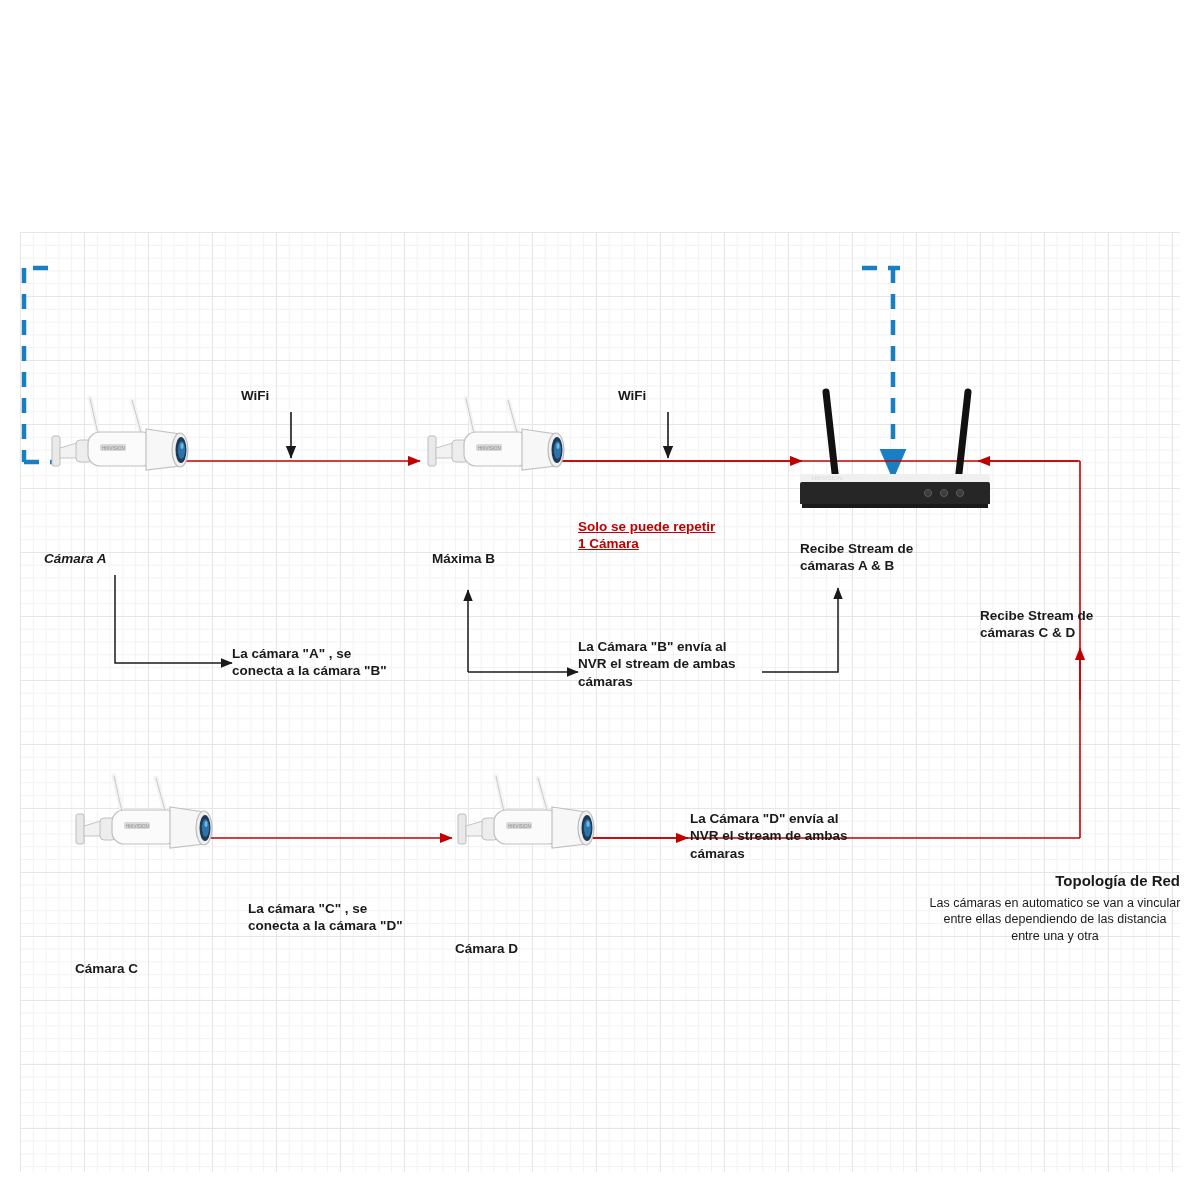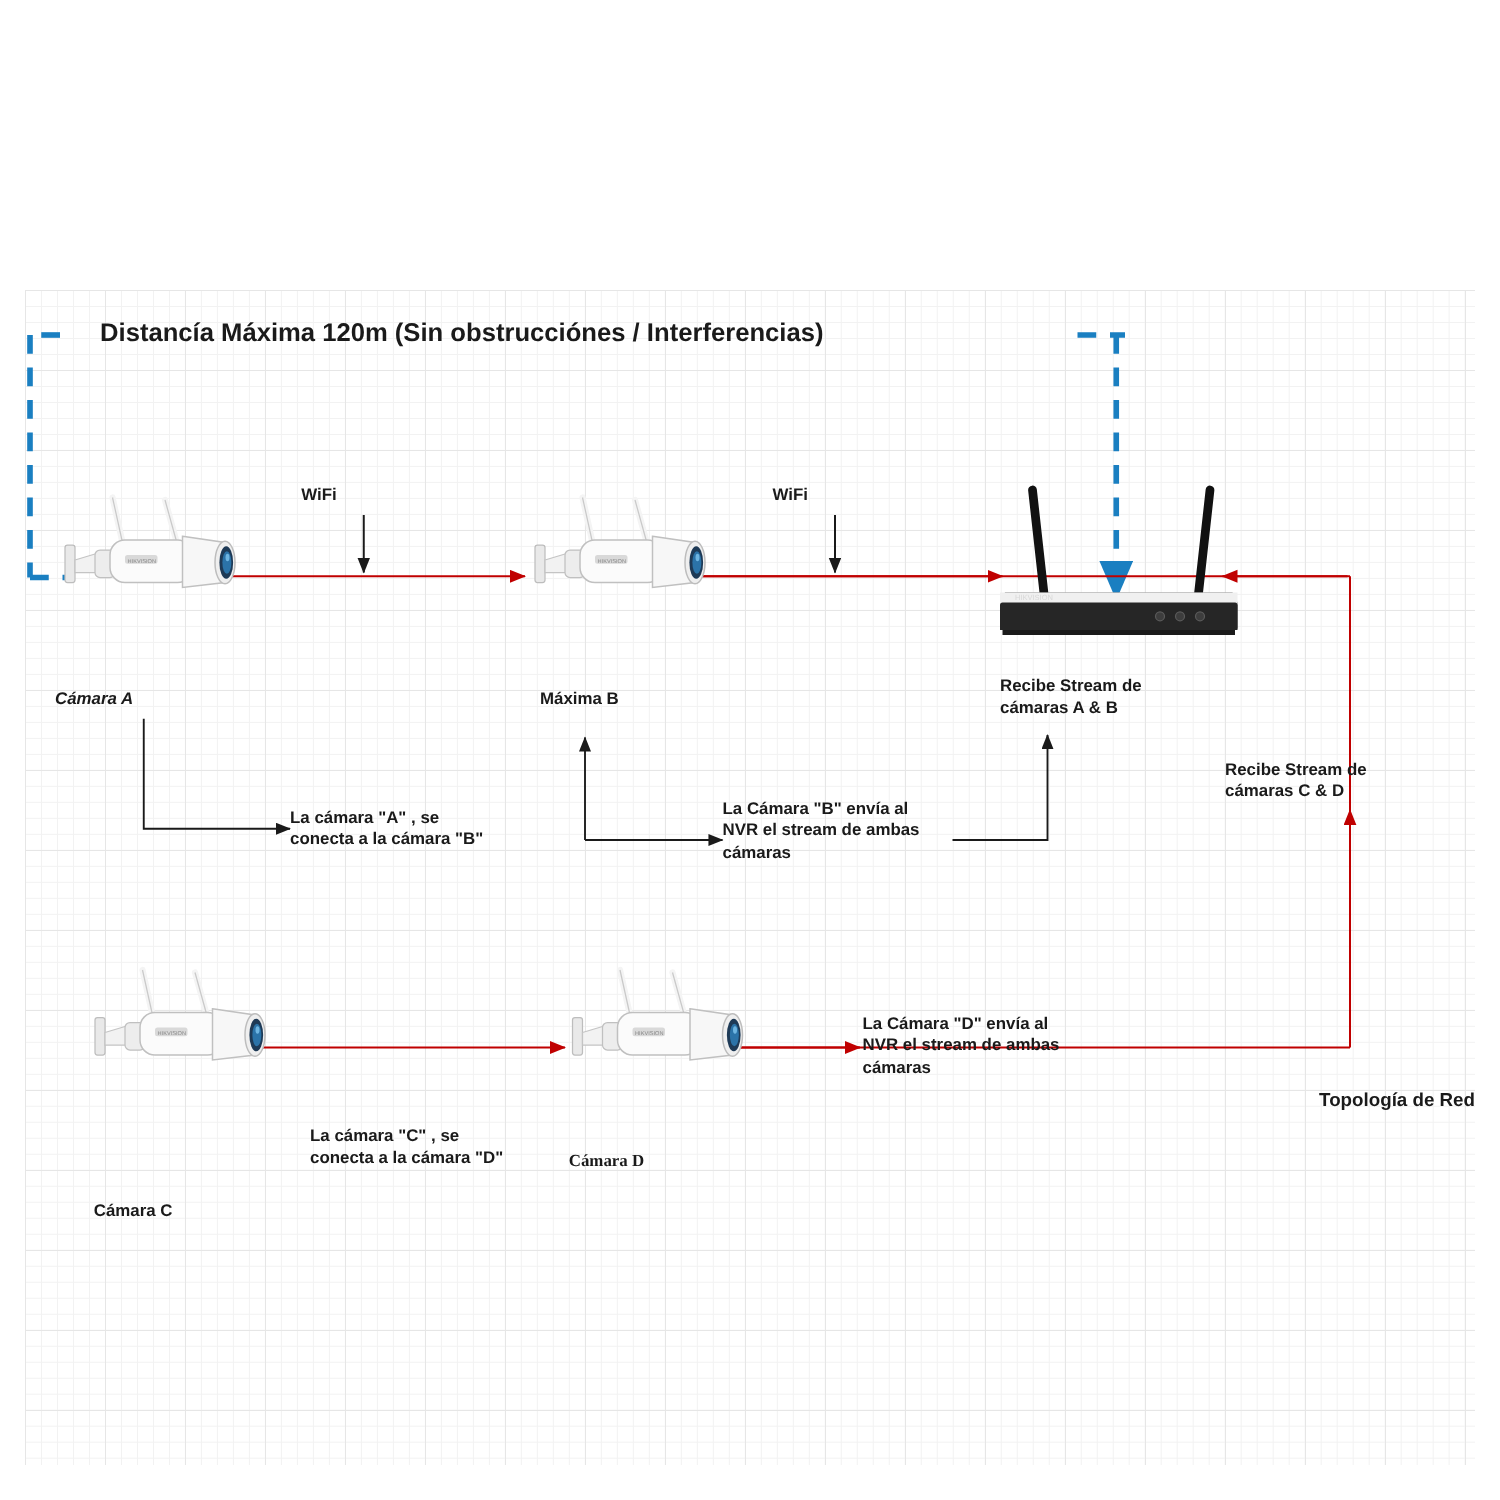--- a/index.html
+++ b/index.html
@@ -144,21 +144,20 @@
       <path d="M115,575 L115,663 L232,663" marker-end="url(#arrR)"></path>
 
       <path d="M468,672 L468,590" marker-end="url(#arrR)"></path>
 
       <path d="M468,672 L578,672" marker-end="url(#arrR)"></path>
 
       <path d="M762,672 L838,672 L838,588" marker-end="url(#arrR)"></path>
     </g>
   </svg>
 
-  <div class="title" style="left:80px; top:255px;">Distancía Máxima 120m (Sin obstrucciónes / Interferencias)</div>
 
   <div class="cam" style="left:46px; top:392px;">
     <svg viewBox="0 0 170 110" width="170" height="110">
 
       <path d="M96,44 L86,8" stroke="#f4f4f4" stroke-width="5" stroke-linecap="round"></path>
       <path d="M96,44 L86,8" stroke="#c9c9c9" stroke-width="1" fill="none"></path>
       <path d="M52,42 L44,6" stroke="#f4f4f4" stroke-width="5" stroke-linecap="round"></path>
       <path d="M52,42 L44,6" stroke="#c9c9c9" stroke-width="1" fill="none"></path>
 
       <rect x="6" y="44" width="8" height="30" rx="2" fill="#e9e9e9" stroke="#bdbdbd" stroke-width="1"></rect>
@@ -232,21 +231,21 @@
       <rect x="42" y="40" width="66" height="34" rx="12" fill="#fbfbfb" stroke="#c0c0c0" stroke-width="1.2"></rect>
       <rect x="54" y="52" width="26" height="7" rx="2" fill="#d9d9d9"></rect>
       <text x="56" y="58" font-size="4.5" fill="#8a8a8a" font-family="Liberation Sans, sans-serif">HIKVISION</text>
       <path d="M100,37 L134,42 L134,74 L100,78 z" fill="#f7f7f7" stroke="#c0c0c0" stroke-width="1.2"></path>
       <ellipse cx="134" cy="58" rx="8" ry="17" fill="#efefef" stroke="#bdbdbd" stroke-width="1.2"></ellipse>
       <ellipse cx="135" cy="58" rx="5.5" ry="13" fill="#1e3a56"></ellipse>
       <ellipse cx="135.5" cy="58" rx="3.6" ry="9" fill="#2b73a8"></ellipse>
       <ellipse cx="136" cy="54" rx="1.6" ry="3" fill="#7fc6ef" opacity="0.8"></ellipse>
     </svg>
   </div>
-  <div class="label" style="left:455px; top:920px; width:130px;font-family:Liberation Serif, serif;">Cámara D</div>
+  <div class="label" style="left:455px; top:940px; width:130px;">Cámara D</div>
 
   <div class="nvr" style="left:790px; top:386px;">
     <svg viewBox="0 0 210 130" width="210" height="130">
 
       <path d="M46,96 L36,6" stroke="#111111" stroke-width="7" stroke-linecap="round"></path>
       <path d="M168,96 L178,6" stroke="#111111" stroke-width="7" stroke-linecap="round"></path>
 
       <path d="M10,96 L200,96 L200,118 L10,118 z" fill="#2b2b2b"></path>
       <path d="M10,96 L200,96 L196,88 L14,88 z" fill="#3c3c3c"></path>
       <rect x="10" y="88" width="190" height="10" fill="#f0f0f0"></rect>
@@ -260,30 +259,33 @@
   </div>
   <div class="label" style="left:800px; top:540px; width:200px;">Recibe Stream de
 cámaras A &amp; B</div>
 
   <div class="label" style="left:980px; top:607px; width:200px;">Recibe Stream de
 cámaras C &amp; D</div>
 
   <div class="label" style="left:241px; top:387px; width:100px;">WiFi</div>
   <div class="label" style="left:618px; top:387px; width:100px;">WiFi</div>
 
+  <div class="label red" style="left:578px; top:518px; width:182px;">Solo se puede repetir
+1 Cámara</div>
 
   <div class="label" style="left:232px; top:645px; width:196px;">La cámara "A" , se
 conecta a la cámara "B"</div>
 
   <div class="label" style="left:578px; top:638px; width:190px;">La Cámara "B" envía al
 NVR el stream de ambas
 cámaras</div>
 
   <div class="label" style="left:248px; top:900px; width:196px;">La cámara "C" , se
 conecta a la cámara "D"</div>
 
   <div class="label" style="left:690px; top:810px; width:196px;">La Cámara "D" envía al
 NVR el stream de ambas
 cámaras</div>
 
   <div class="topology-title" style="left:930px; top:872px; width:250px;">Topología de Red</div>
+  <div class="topology-body" style="left:928px; top:895px; width:254px;">Las cámaras en automatico se van a vincular entre ellas dependiendo de las distancia entre una y otra</div>
 
 </div>
 
 </body></html>

